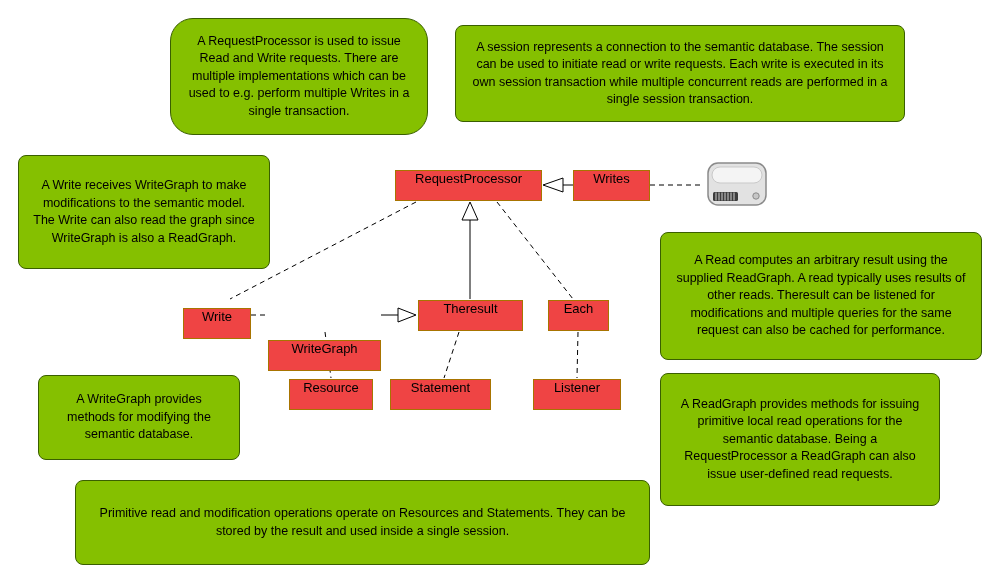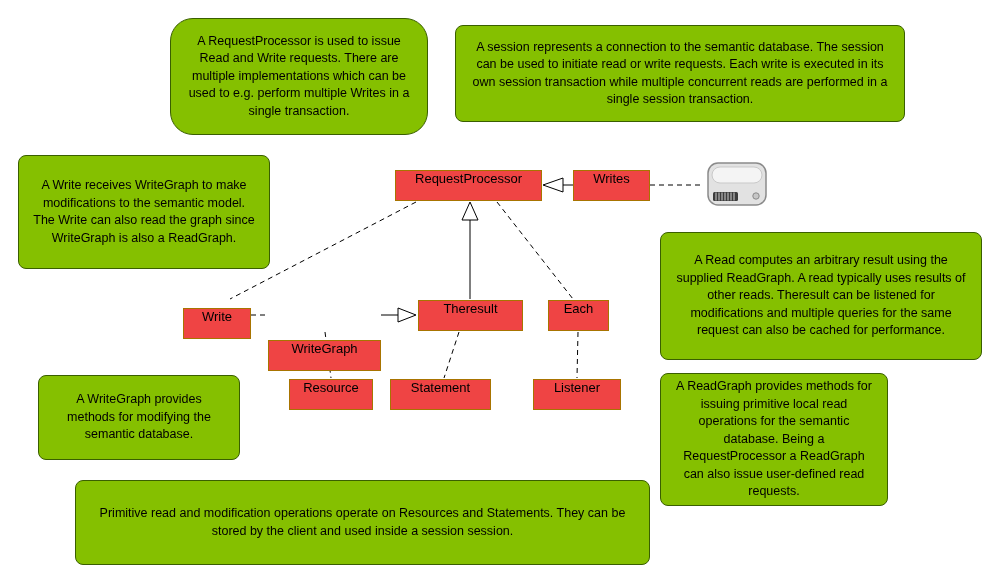--- a/index.html
+++ b/index.html
@@ -96,26 +96,26 @@
   </div>
 
   <div class="note" style="left:660px; top:232px; width:322px; height:128px;">
     <span>A Read computes an arbitrary result using the supplied ReadGraph. A read typically uses results of other reads. Theresult can be listened for modifications and multiple queries for the same request can also be cached for performance.</span>
   </div>
 
   <div class="note" style="left:38px; top:375px; width:202px; height:85px;">
     <span>A WriteGraph provides methods for modifying the semantic database.</span>
   </div>
 
-  <div class="note" style="left:660px; top:373px; width:228px; height:133px;">
+  <div class="note" style="left:660px; top:373px; width:280px; height:133px;">
     <span>A ReadGraph provides methods for issuing primitive local read operations for the semantic database. Being a RequestProcessor a ReadGraph can also issue user-defined read requests.</span>
   </div>
 
   <div class="note" style="left:75px; top:480px; width:575px; height:85px;">
-    <span>Primitive read and modification operations operate on Resources and Statements. They can be stored by the client and used inside a session session.</span>
+    <span>Primitive read and modification operations operate on Resources and Statements. They can be stored by the result and used inside a single session.</span>
   </div>
 
   <div class="uml-class" style="left:395px; top:170px; width:147px;">
     <span>RequestProcessor</span>
   </div>
 
   <div class="uml-class" style="left:573px; top:170px; width:77px;">
     <span>Writes</span>
   </div>
 

